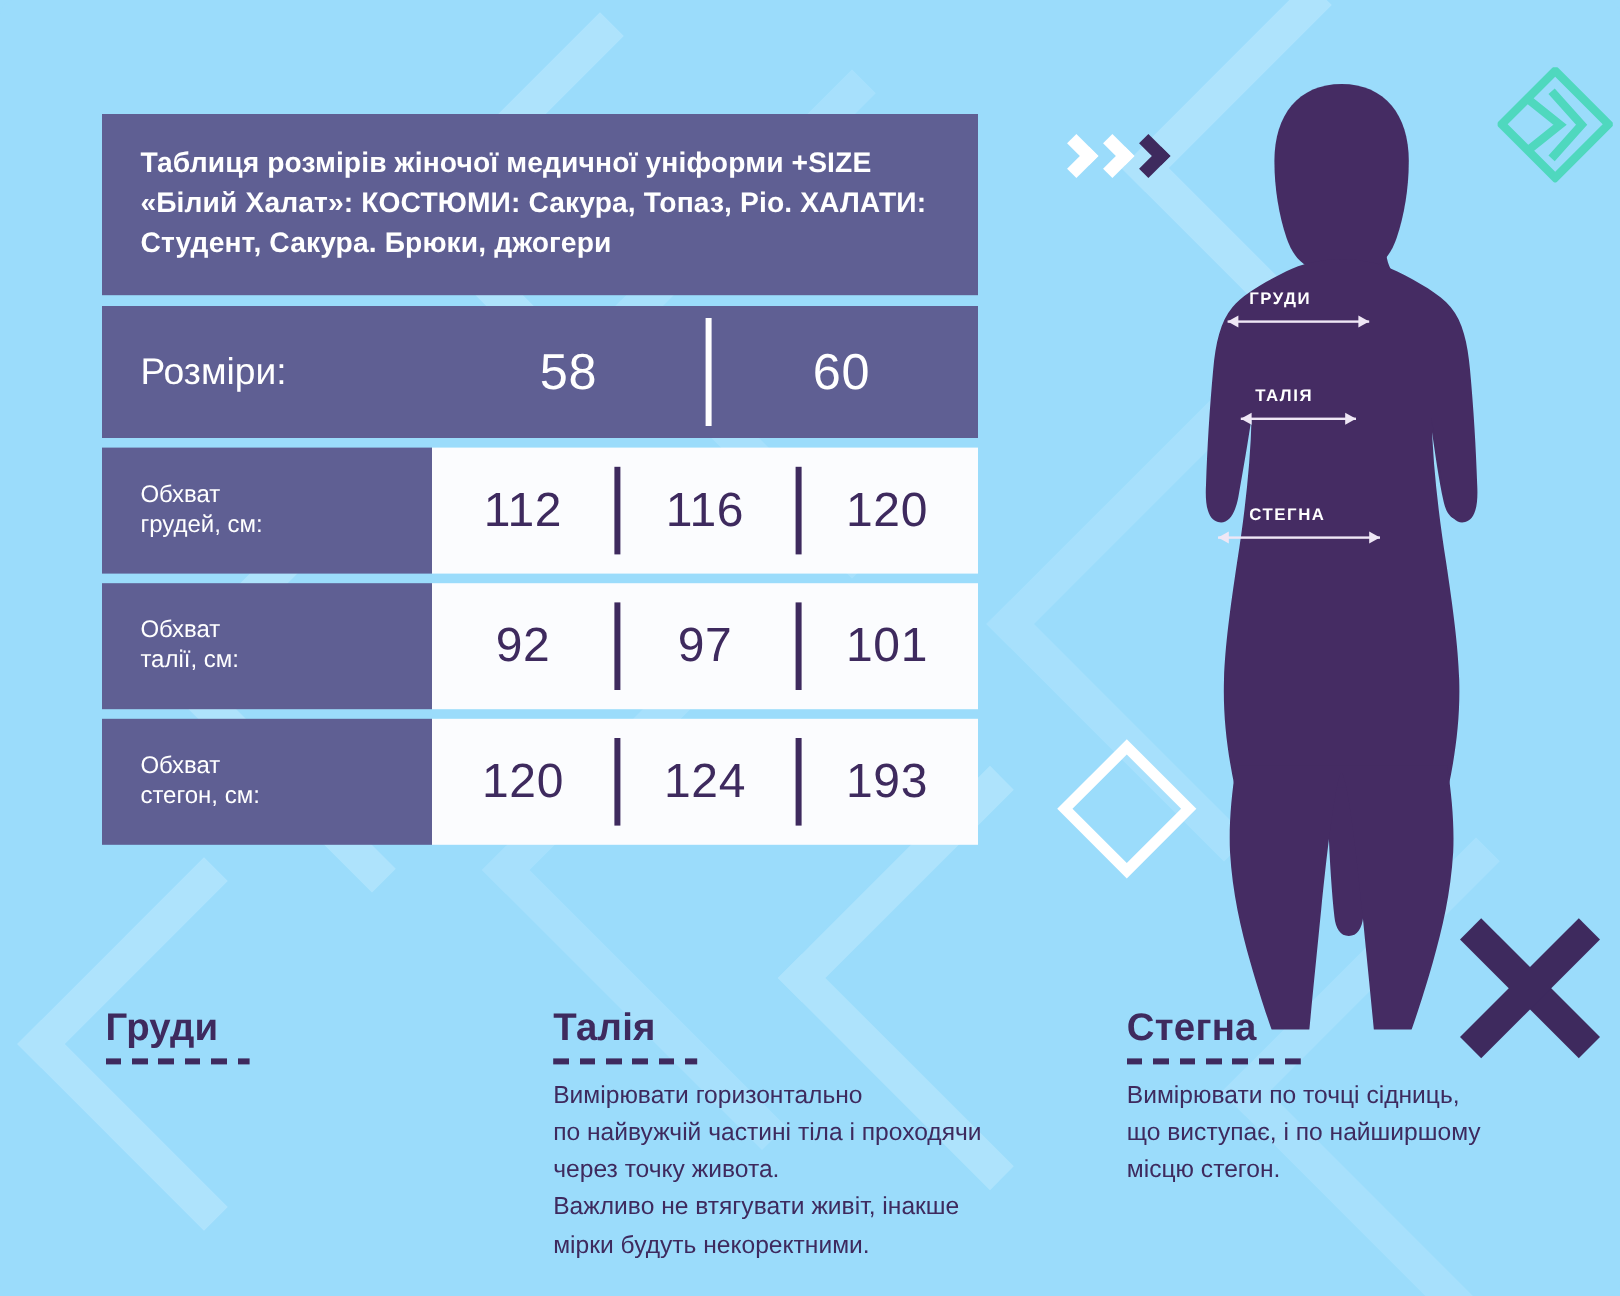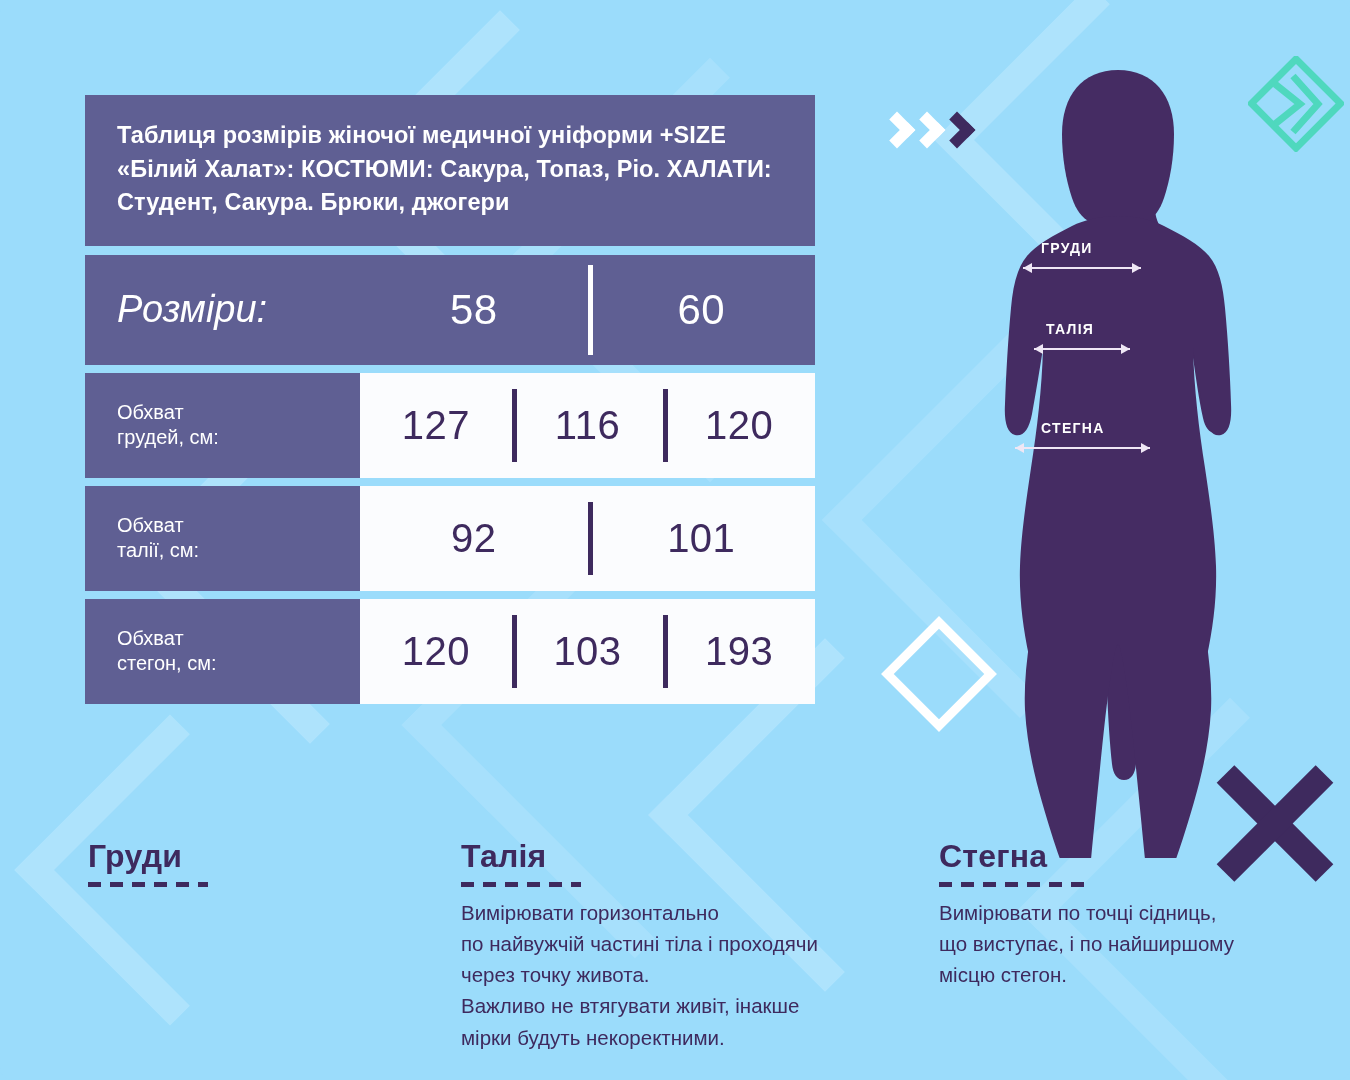--- a/index.html
+++ b/index.html
@@ -61,21 +61,21 @@
     padding-left:32px;
   }
   .rh-text {
     color:#ffffff;
     font-size:20px;
     line-height:1.28;
     font-weight:400;
     white-space:pre-line;
   }
   .row.header-row .rh { width:275px; }
-  .row.header-row .rh-text { font-size:38px;font-style:italic; }
+  .row.header-row .rh-text { font-size:31px; }
 
   .vals {
     flex:1;
     display:flex;
     background:#FBFCFE;
   }
   .row.header-row .vals { background:#5F5F93; }
 
   .cell {
     flex:1;
@@ -212,45 +212,46 @@
         <div class="cell">60</div>
       </div>
     </div>
 
     <div class="row">
       <div class="rh">
         <div class="rh-text">Обхват
 грудей, см:</div>
       </div>
       <div class="vals">
-        <div class="cell">127</div>
+        <div class="cell">112</div>
         <div class="cell">116</div>
         <div class="cell">120</div>
       </div>
     </div>
 
     <div class="row">
       <div class="rh">
         <div class="rh-text">Обхват
 талії, см:</div>
       </div>
       <div class="vals">
         <div class="cell">92</div>
+        <div class="cell">97</div>
         <div class="cell">101</div>
       </div>
     </div>
 
     <div class="row">
       <div class="rh">
         <div class="rh-text">Обхват
 стегон, см:</div>
       </div>
       <div class="vals">
         <div class="cell">120</div>
-        <div class="cell">103</div>
+        <div class="cell">124</div>
         <div class="cell">193</div>
       </div>
     </div>
   </div>
 
   <div id="figure">
     <svg viewBox="0 0 300 800" preserveAspectRatio="none" aria-hidden="true">
       <path fill="#452C63" d="
         M150,18
         C172,18 188,34 191,58

